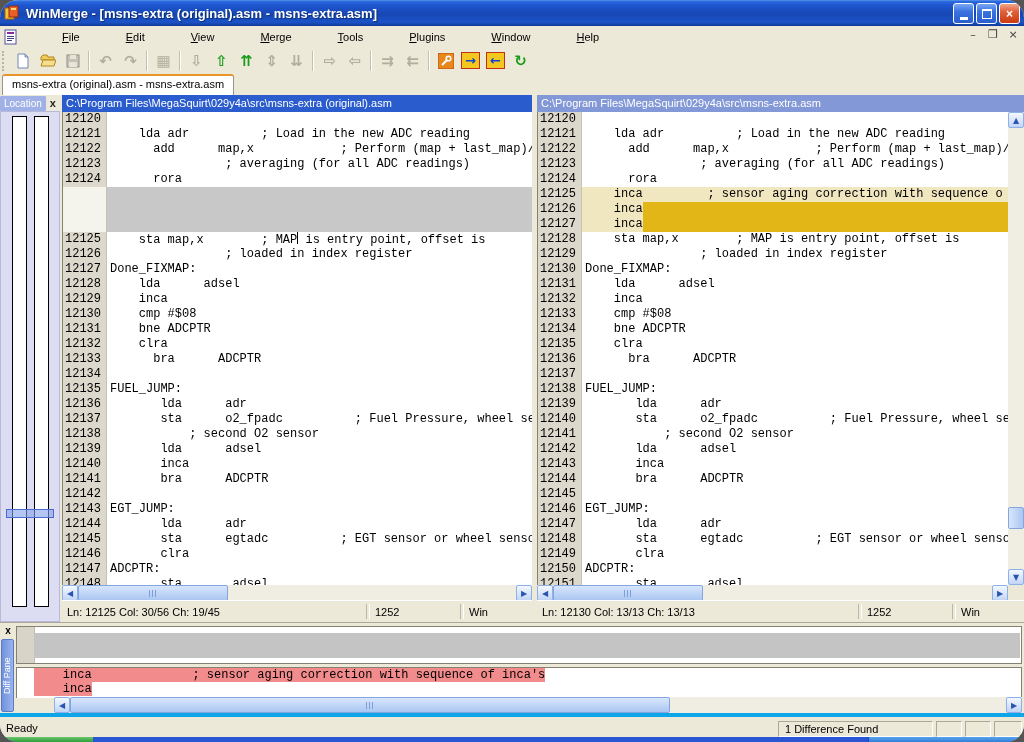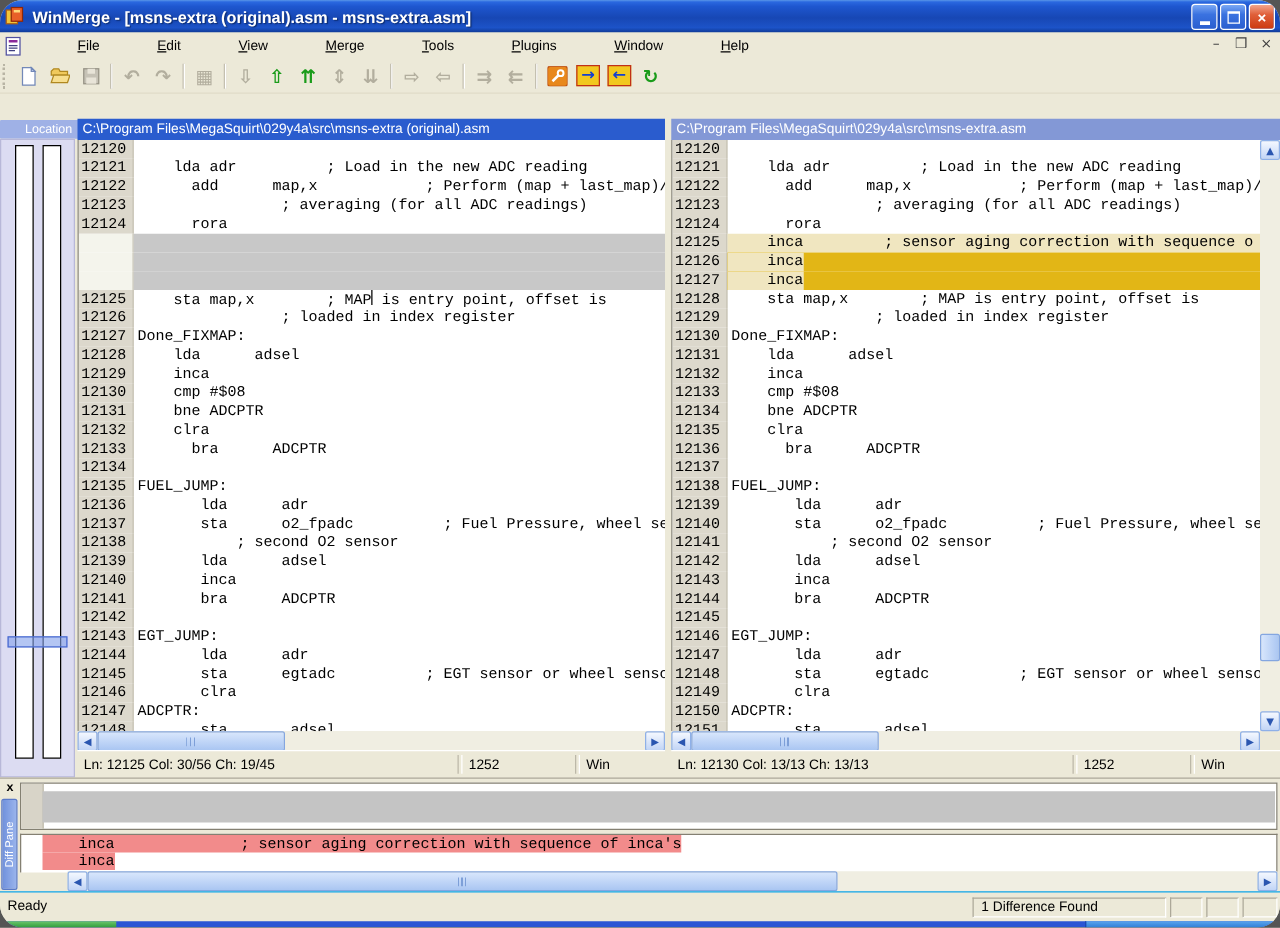--- a/index.html
+++ b/index.html
@@ -38,21 +38,21 @@
   
   .tabbar{position:absolute;left:0;top:74px;width:1024px;height:21px;background:#ece9d8;}
   .tab{position:absolute;left:2px;bottom:0;height:19px;background:#fff;
     border:1px solid #9a968a;border-bottom:none;border-top:2px solid #e8952c;
     border-radius:3px 3px 0 0;padding:0 9px;line-height:16px;white-space:nowrap;}
   
   .main{position:absolute;left:0;top:95px;width:1024px;height:527px;}
   
   .location{position:absolute;left:0;top:0;width:62px;height:527px;}
   .loc-header{height:16px;display:flex;align-items:center;}
-  .loc-title{background:#9fb1e6;color:#fff;padding:0 20px;height:15px;line-height:15px;
+  .loc-title{background:#9fb1e6;color:#fff;padding:0 4px;height:15px;line-height:15px;
     font-size:10px;flex:none;border-radius:1px;}
   .loc-close{width:14px;text-align:center;font-weight:bold;color:#222;}
   .loc-body{position:absolute;left:0;top:16px;right:2px;bottom:0;background:#dcdcf2;
     border:1px solid #b8b8d8;box-sizing:border-box;}
   .locbar{position:absolute;top:4px;bottom:14px;width:13px;background:#fff;border:1px solid #000;}
   .locband{position:absolute;left:5px;right:5px;top:78%;height:7px;
     background:rgba(130,160,235,.6);border:1px solid #4a6ad0;}
   
   .pane{position:absolute;top:0;height:527px;}
   .pane-header{height:17px;color:#fff;line-height:16px;padding-left:4px;
@@ -113,21 +113,21 @@
     border-right:1px solid #c0bcac;}
   .dp-grayblock{position:absolute;left:17px;top:6px;right:1px;height:25px;background:#c4c4c4;}
   .dp-bottom{position:absolute;left:0;top:43px;right:0;height:31px;background:#fff;
     border:1px solid #848072;border-bottom:none;box-sizing:border-box;}
   .dp-row{height:14px;font-family:"Liberation Mono",monospace;font-size:12px;line-height:14px;
     white-space:pre;padding-left:17px;}
   .dp-row .pink{background:#f28b8b;display:inline-block;height:14px;}
   .dp-hscroll{position:absolute;left:38px;right:0;bottom:0;height:16px;background:#f0eee2;display:flex;}
   
   .statusbar{position:absolute;left:0;top:713px;width:1024px;height:24px;background:#ece9d8;
-    border-top:1px solid #0ea5e9;}
+    border-top:4px solid #0ea5e9;}
   .sb-ready{position:absolute;left:6px;top:5px;}
   .sb-panel{position:absolute;top:4px;height:16px;box-sizing:border-box;padding:1px 6px 0 6px;
     border:1px solid;border-color:#aca899 #fff #fff #aca899;white-space:nowrap;}
   .sb-diff{left:778px;width:155px;}
   .sb-c1{left:936px;width:26px;}
   .sb-c2{left:965px;width:26px;}
   .sb-c3{left:994px;width:28px;}
   
   .taskbar{position:absolute;left:0;top:737px;width:1024px;height:5px;background:#2a55d4;}
   .tk-start{position:absolute;left:0;top:0;width:93px;height:5px;
@@ -223,20 +223,23 @@
             <path d="M4 12 L9 7" stroke="#fff" stroke-width="2"></path>
             <circle cx="10.5" cy="5.5" r="2.3" fill="none" stroke="#fff" stroke-width="1.6"></circle>
           </svg>
         </span>
         <span class="tbtn" style="color: rgb(20, 64, 208); background: rgb(242, 200, 30); border: 1px solid rgb(192, 48, 24); width: 19px; height: 17px; margin: 0px 3px; box-sizing: border-box; font-size: 13px;">→</span>
         <span class="tbtn" style="color: rgb(20, 64, 208); background: rgb(242, 200, 30); border: 1px solid rgb(192, 48, 24); width: 19px; height: 17px; margin: 0px 3px; box-sizing: border-box; font-size: 13px;">←</span>
         <span class="tbtn" style="color: rgb(26, 156, 26);">↻</span>
       </span>
   </div>
 
+  <div class="tabbar">
+    <span class="tab">msns-extra (original).asm - msns-extra.asm</span>
+  </div>
 
   <div class="main">
 
     <div class="location">
       <div class="loc-header">
         <span class="loc-title">Location</span>
         <span class="loc-close">x</span>
       </div>
       <div class="loc-body">
         <span class="locbar" style="left:11px;"></span>

